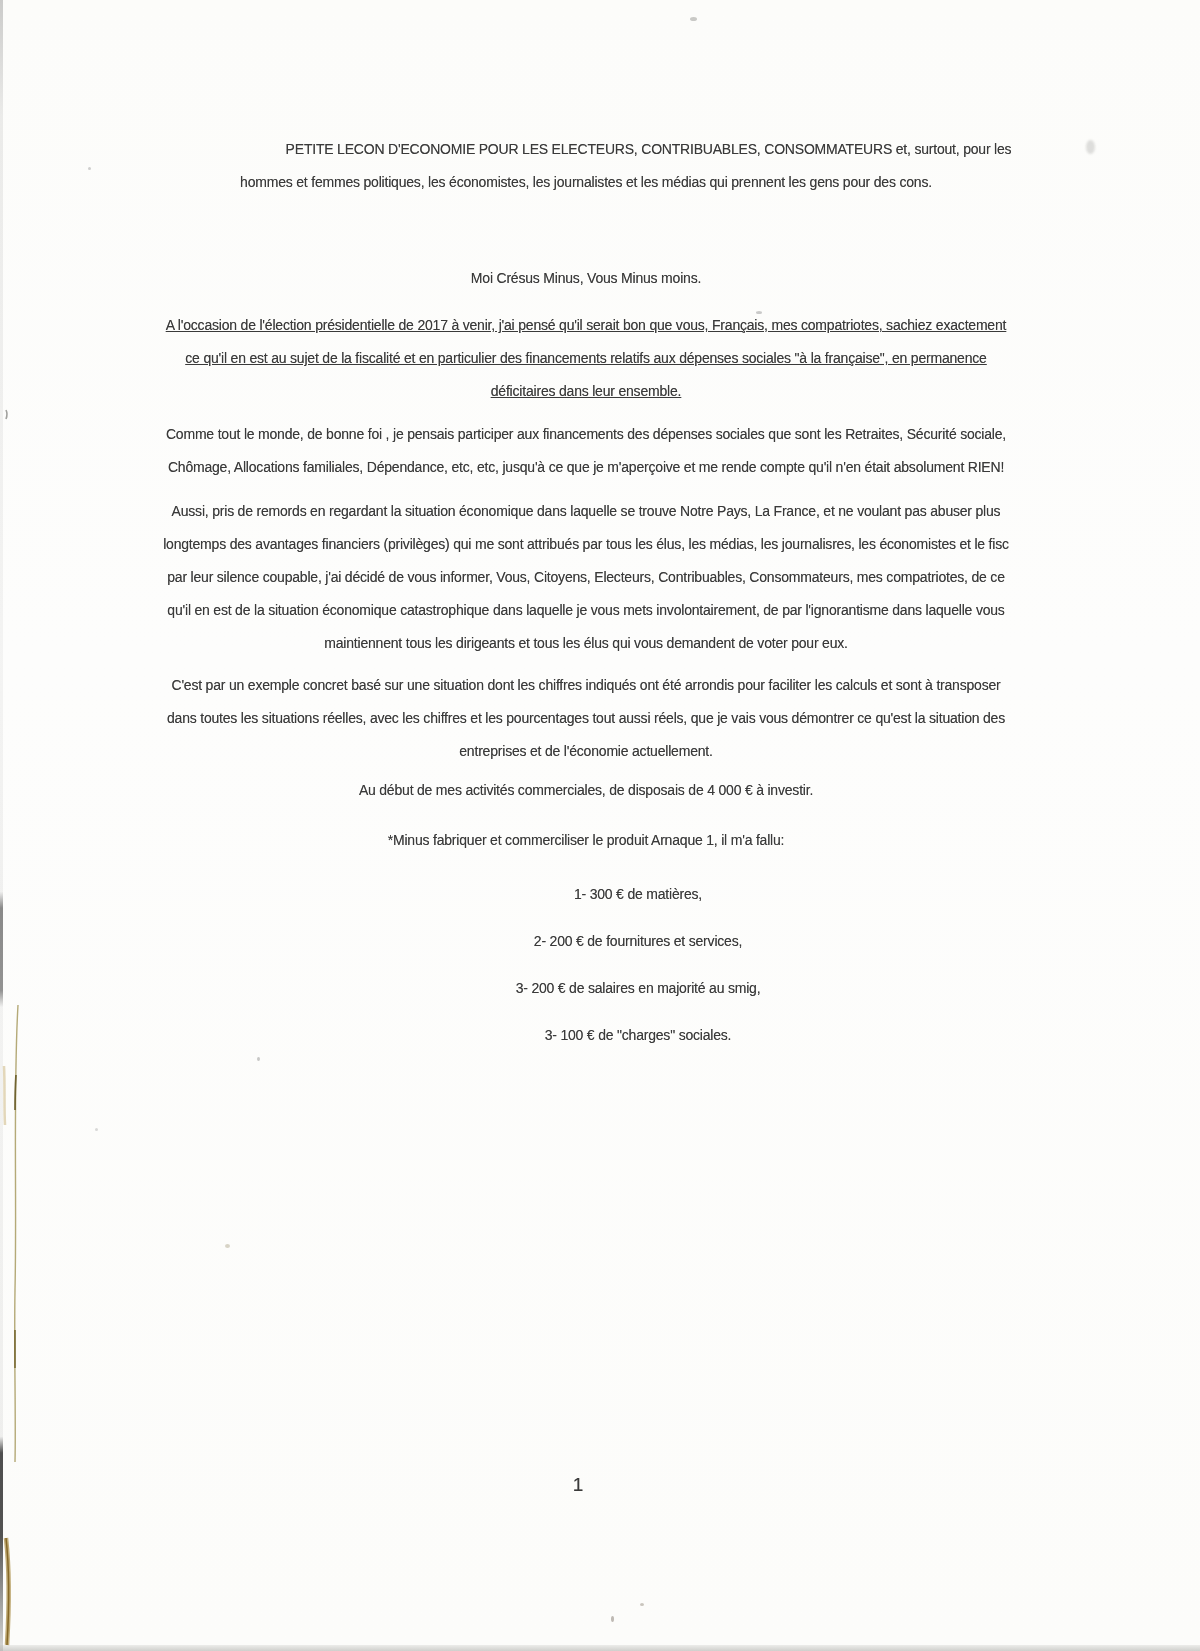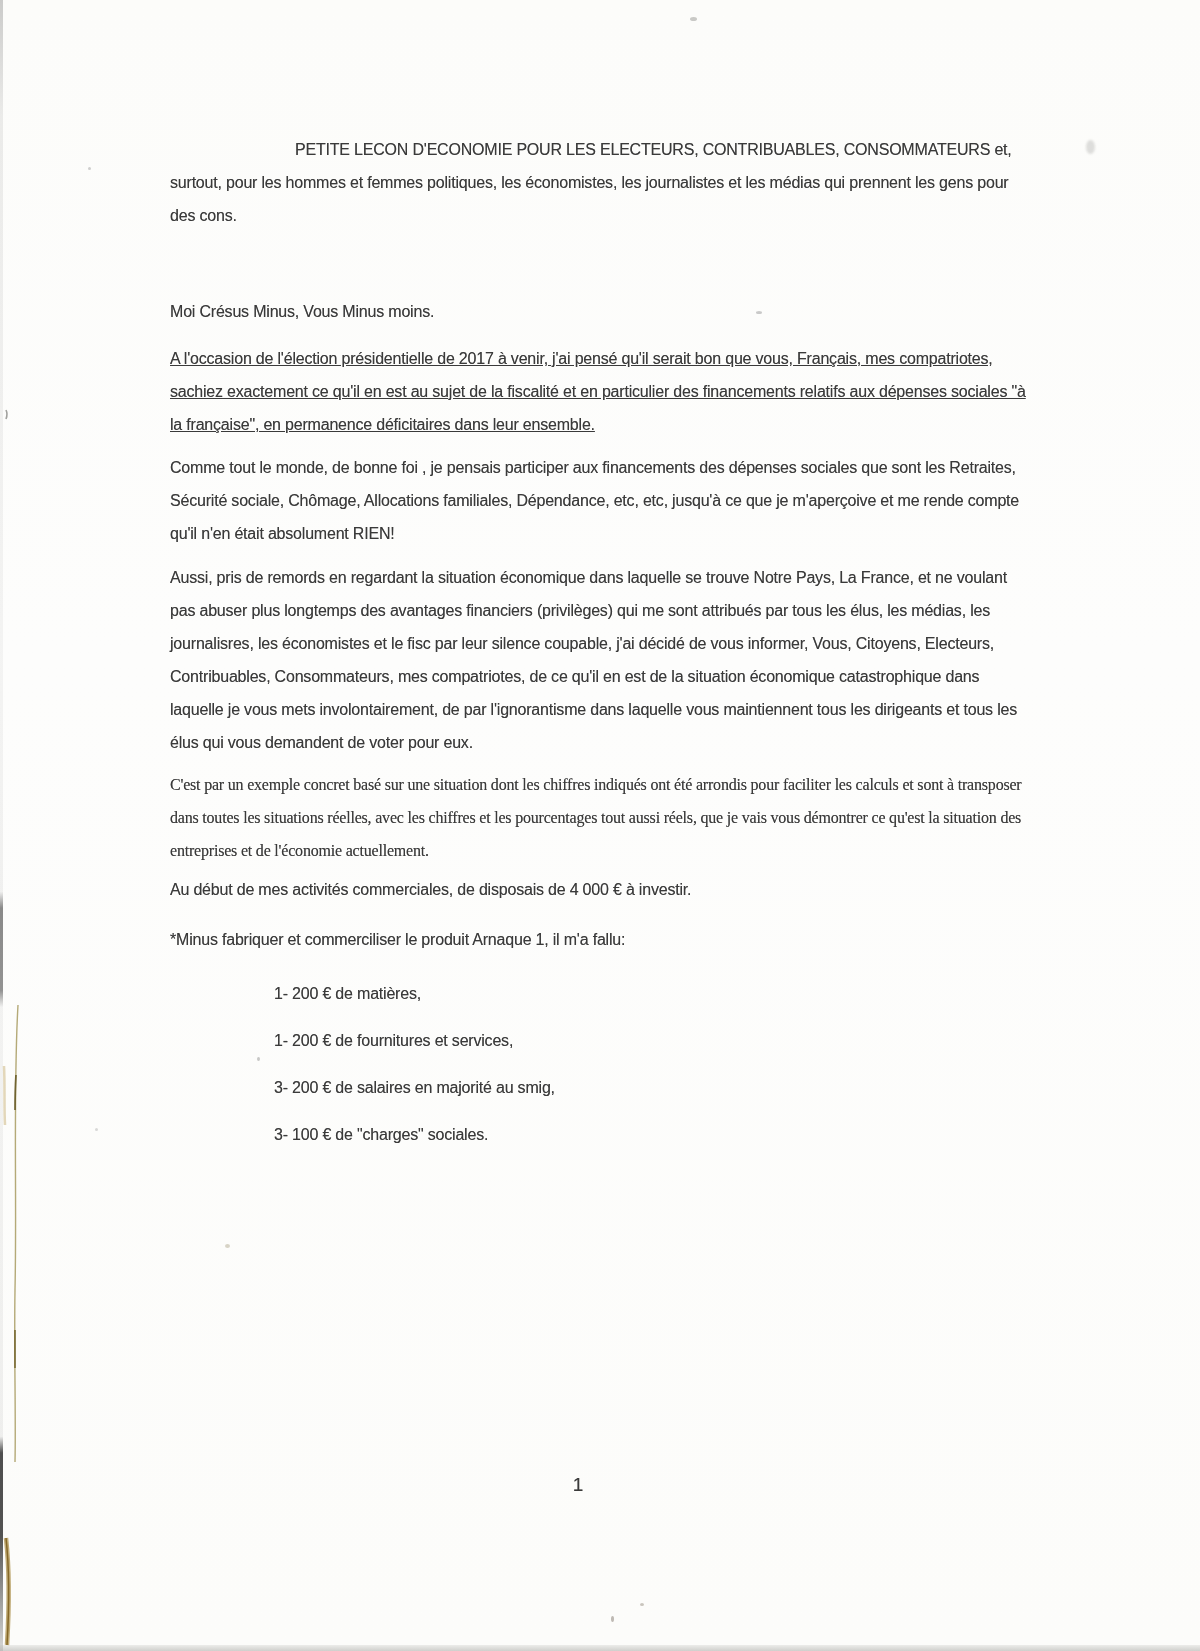--- a/index.html
+++ b/index.html
@@ -5,32 +5,33 @@
   html,body{margin:0;padding:0;background:#ffffff;}
   .page{
     position:relative;
     width:1200px;height:1651px;
     background:linear-gradient(180deg,#fcfcfa 0%,#fdfdfc 40%,#fcfcfa 100%);
     overflow:hidden;
     font-family:"Liberation Sans","DejaVu Sans",sans-serif;
     color:#3a3a3a;
   }
   .content{
-    position:absolute;left:170px;top:133px;width:856px;
-    font-size:16px;line-height:33px;letter-spacing:-0.2px;
+    position:absolute;left:158px;top:133px;width:856px;
+    font-size:14px;line-height:33px;letter-spacing:-0.2px;
     text-shadow:0 0 0.5px rgba(58,58,58,0.55);
+    text-align:center;
   }
   .content p{margin:0;}
   p.t {margin:0 0 63px 0;text-indent:125px;}
   p.pa{margin:0 0 14px 0;}
   p.pb{margin:0 0 14px 0;}
   p.pc{margin:1px 0 10px 0;text-decoration:underline;}
   p.pd{margin:0 0 11px 0;}
   p.pe{margin:0 0 9px 0;}
-  p.pf{margin:0 0 6px 0;font-family:Liberation Serif, serif;}
+  p.pf{margin:0 0 6px 0;}
   p.pg{margin:0 0 17px 0;}
   p.ph{margin:0 0 21px 0;}
   .cost-list p{margin:0 0 14px 0;padding-left:104px;}
   .page-number{
     position:absolute;top:1474px;left:560px;width:36px;
     font-size:19px;line-height:22px;text-align:center;
     text-shadow:0 0 0.5px rgba(58,58,58,0.55);
   }
   
   .edge-left{
@@ -64,22 +65,22 @@
     <p class="t">PETITE LECON D'ECONOMIE POUR LES ELECTEURS, CONTRIBUABLES, CONSOMMATEURS et, surtout, pour les hommes et femmes politiques, les économistes, les journalistes et les médias qui prennent les gens pour des cons.</p>
     <p class="pa">Moi Crésus Minus, Vous Minus moins.</p>
     <p class="pc">A l'occasion de l'élection présidentielle de 2017 à venir, j'ai pensé qu'il serait bon que vous, Français, mes compatriotes, sachiez exactement ce qu'il en est au sujet de la fiscalité et en particulier des financements relatifs aux dépenses sociales "à la française", en permanence déficitaires dans leur ensemble.</p>
     <p class="pd">Comme tout le monde, de bonne foi , je pensais participer aux financements des dépenses sociales que sont les Retraites, Sécurité sociale, Chômage, Allocations familiales, Dépendance, etc, etc, jusqu'à ce que je m'aperçoive et me rende compte qu'il n'en était absolument RIEN!</p>
     <p class="pe">Aussi, pris de remords en regardant la situation économique dans laquelle se trouve Notre Pays, La France, et ne voulant pas abuser plus longtemps des avantages financiers (privilèges) qui me sont attribués par tous les élus, les médias, les journalisres, les économistes et le fisc par leur silence coupable, j'ai décidé de vous informer, Vous, Citoyens, Electeurs, Contribuables, Consommateurs, mes compatriotes, de ce qu'il en est de la situation économique catastrophique dans laquelle je vous mets involontairement, de par l'ignorantisme dans laquelle vous maintiennent tous les dirigeants et tous les élus qui vous demandent de voter pour eux.</p>
     <p class="pf">C'est par un exemple concret basé sur une situation dont les chiffres indiqués ont été arrondis pour faciliter les calculs et sont à transposer dans toutes les situations réelles, avec les chiffres et les pourcentages tout aussi réels, que je vais vous démontrer ce qu'est la situation des entreprises et de l'économie actuellement.</p>
     <p class="pg">Au début de mes activités commerciales, de disposais de 4 000 € à investir.</p>
     <p class="ph">*Minus fabriquer et commerciliser le produit Arnaque 1, il m'a fallu:</p>
 
     <div class="cost-list">
-      <p>1- 200 € de matières,</p>
-      <p>1- 200 € de fournitures et services,</p>
+      <p>1- 300 € de matières,</p>
+      <p>2- 200 € de fournitures et services,</p>
       <p>3- 200 € de salaires en majorité au smig,</p>
       <p>3- 100 € de "charges" sociales.</p>
     </div>
   </div>
 
   <div class="page-number">1</div>
 
   <div class="edge-left"></div>
   <div class="edge-bottom"></div>
 

